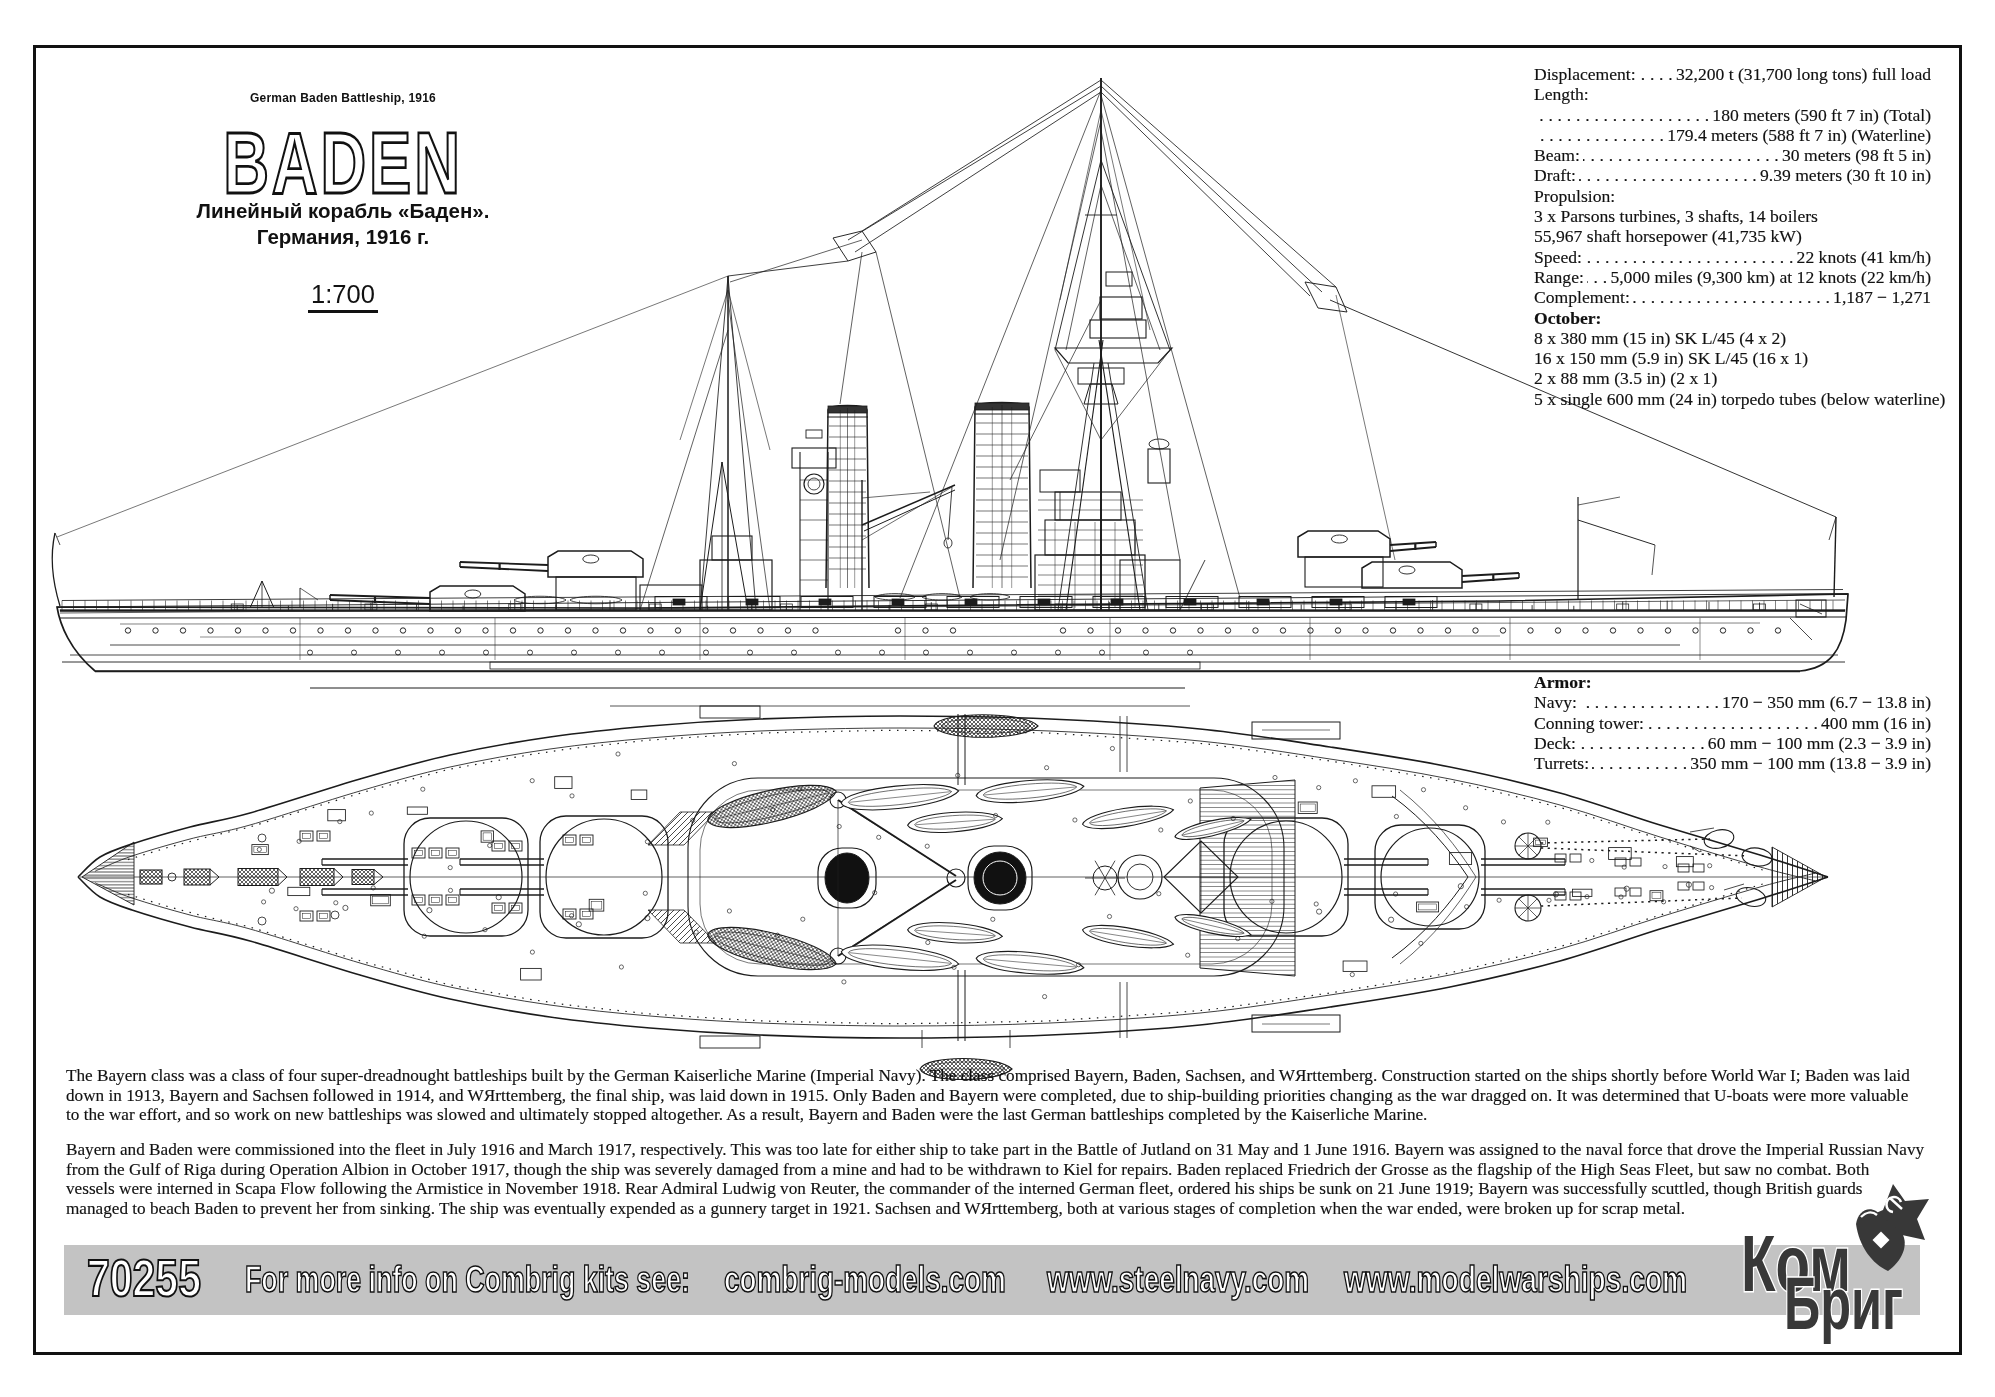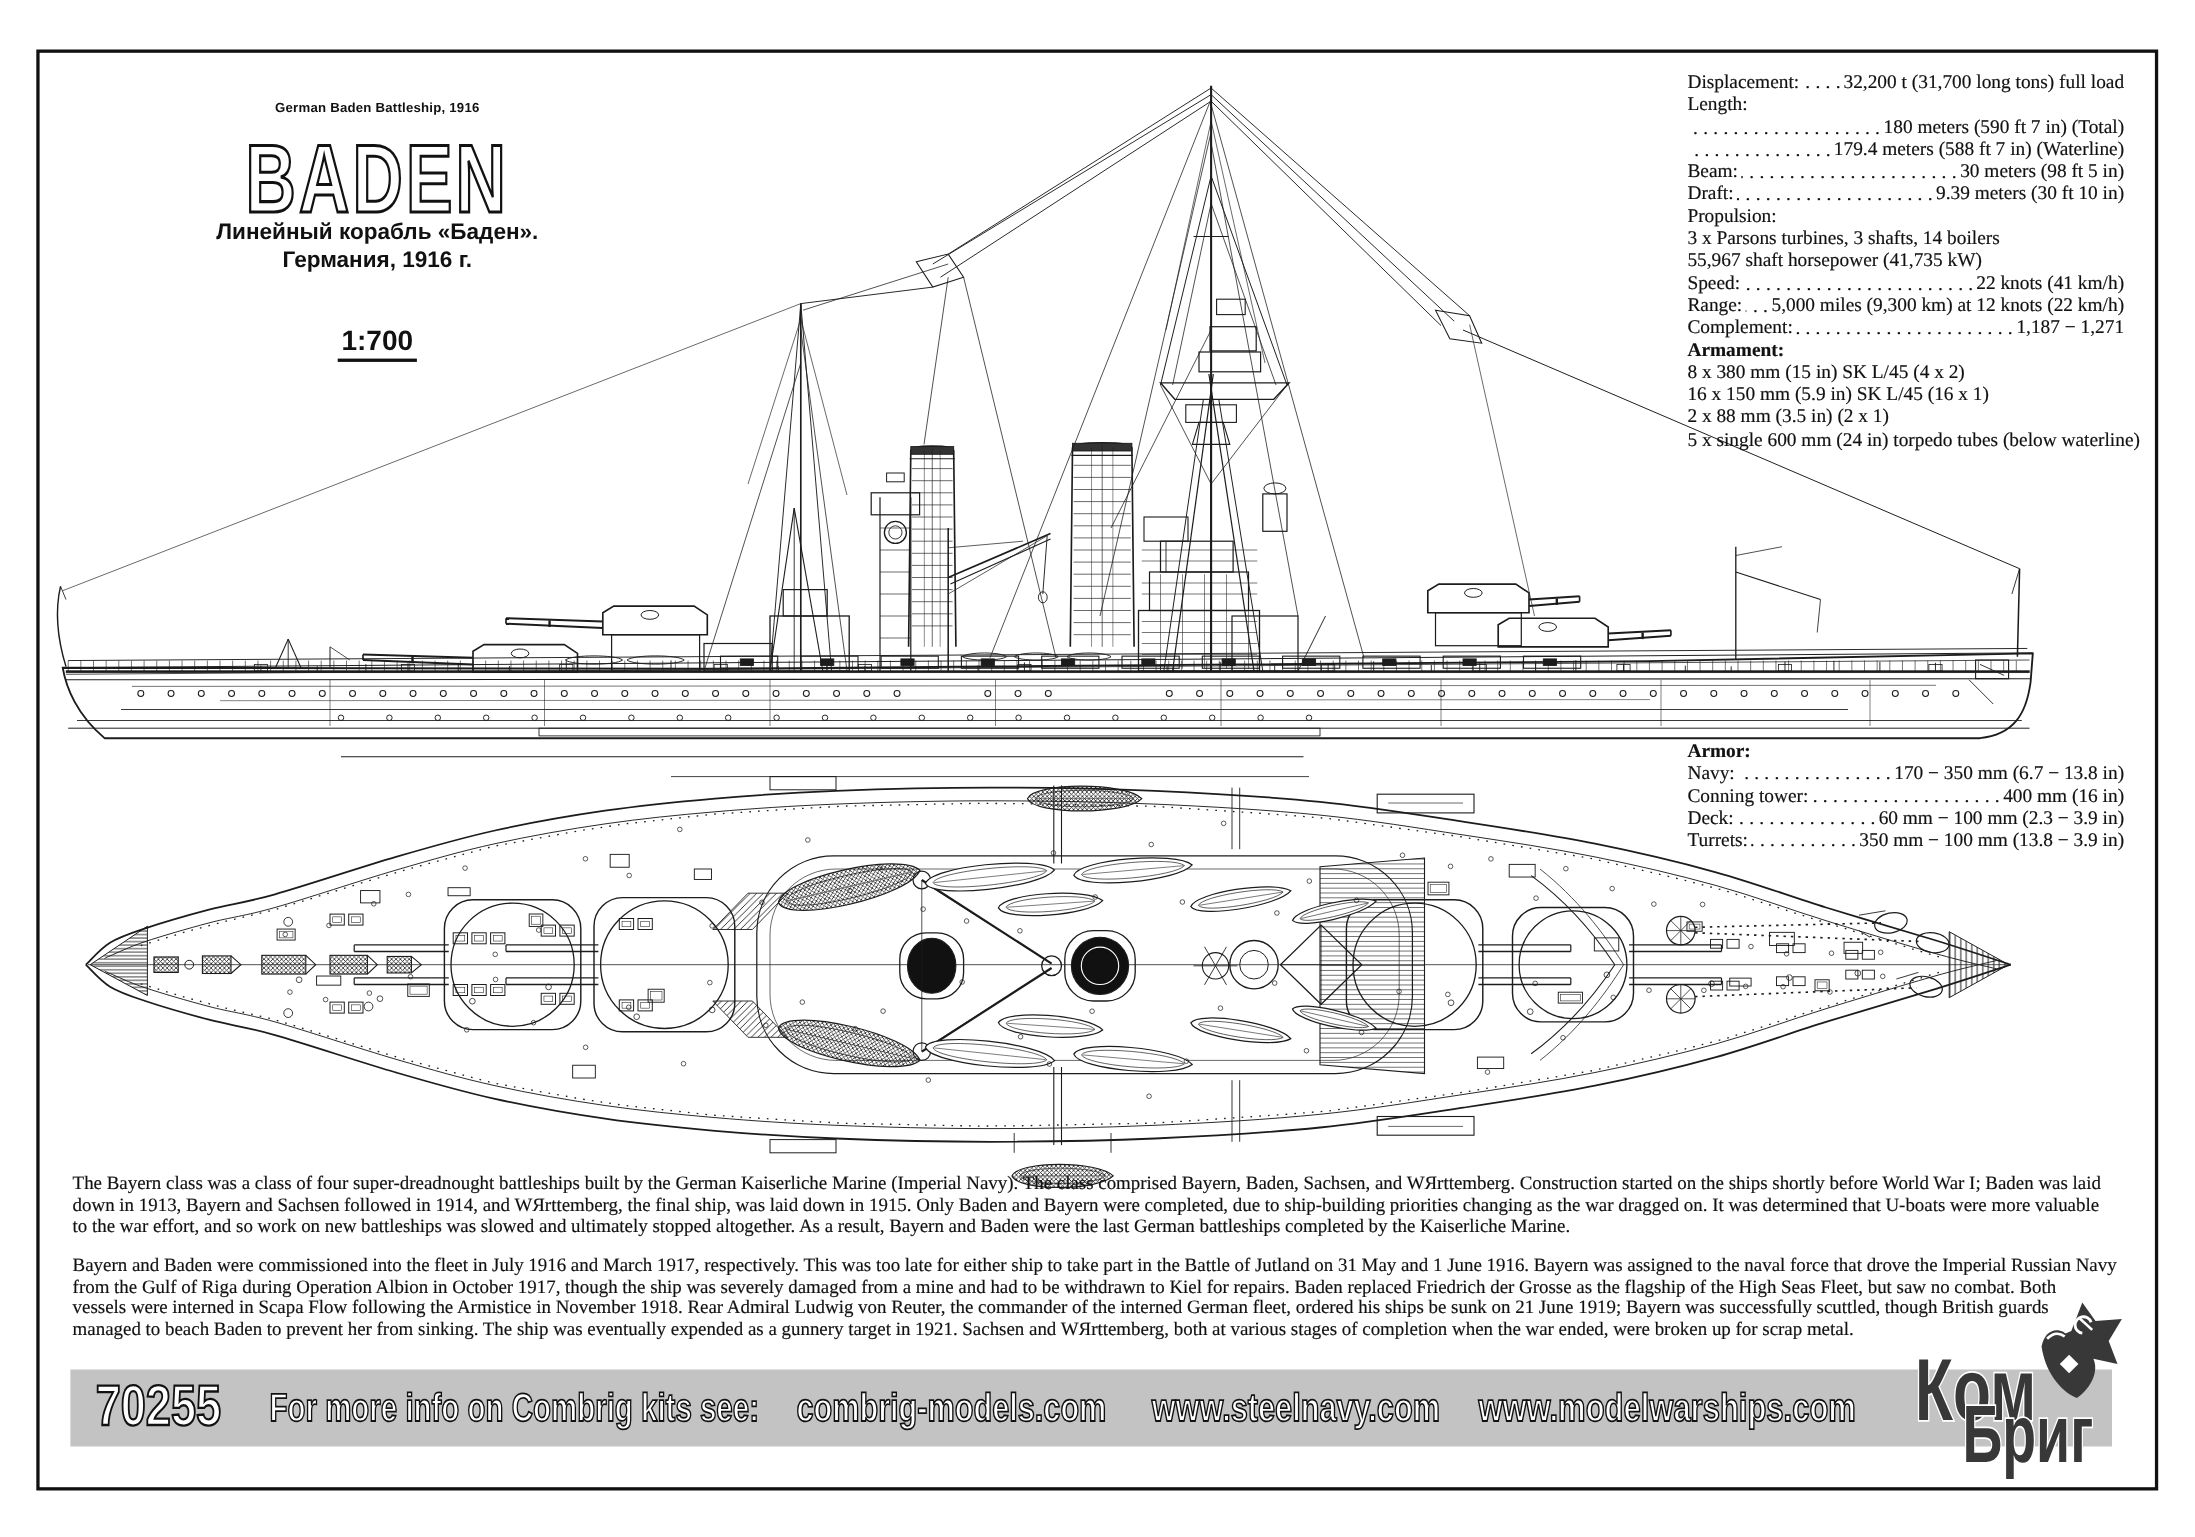--- a/index.html
+++ b/index.html
@@ -3,21 +3,21 @@
 html,body{margin:0;padding:0;background:#fff;}
 #page{position:relative;width:1995px;height:1397px;background:#ffffff;overflow:hidden;
   font-family:"Liberation Sans",sans-serif;color:#111;}
 .abs{position:absolute;}
 #frame{left:33px;top:45px;width:1923px;height:1304px;border:3px solid #111;}
 #titleblock{left:143px;top:91px;width:400px;text-align:center;}
 .t1{font-weight:bold;font-size:12px;letter-spacing:0.2px;}
 .baden{margin-top:23px;font-weight:bold;font-size:88px;color:#fff;
   -webkit-text-stroke:2.8px #111;letter-spacing:4px;transform:scaleX(0.72);transform-origin:50% 50%;line-height:70px;}
 .rus{font-weight:bold;font-size:20.5px;line-height:25.5px;}
-.scale{margin-top:47px;display:inline-block;font-weight:bold;font-size:25.5px;
+.scale{margin-top:31px;display:inline-block;font-weight:normal;font-size:25.5px;
   border-bottom:3px solid #111;padding:0 3px 1px 3px;}
 .spec{left:1534px;width:397px;font-family:"Liberation Serif",serif;font-size:17.6px;line-height:20.3px;white-space:nowrap;-webkit-text-stroke:0.15px #111;}
 .srow{display:flex;align-items:flex-end;}
 .srow .lab{flex:0 0 auto;}
 .srow .dots{flex:1 1 auto;overflow:hidden;margin:0 3px;letter-spacing:0.2px;direction:rtl;}
 .srow .val{flex:0 0 auto;}
 .b{font-weight:bold;}
 .para{left:66px;width:1900px;font-family:"Liberation Serif",serif;font-size:17.2px;-webkit-text-stroke:0.15px #111;}
 .para .pl{height:19.6px;white-space:nowrap;}
 #graybar{left:64px;top:1245px;width:1856px;height:70px;background:#c3c3c3;}
@@ -980,21 +980,21 @@
         <span class="lab">Range:</span>
         <span class="dots">. . . . . . . . . . . . . . . . . . . . . . . . . . . . . . . . . . . . . . . . . . . . . . </span>
         <span class="val">5,000 miles (9,300 km) at 12 knots (22 km/h)</span>
       </div>
       <div class="srow">
         <span class="lab">Complement:</span>
         <span class="dots">. . . . . . . . . . . . . . . . . . . . . . . . . . . . . . . . . . . . . . . . . . . . . . </span>
         <span class="val">1,187 − 1,271</span>
       </div>
       <div class="srow b">
-        <span class="lab">Armament:</span>
+        <span class="lab">October:</span>
       </div>
       <div class="srow">
         <span class="lab">8 x 380 mm (15 in) SK L/45 (4 x 2)</span>
       </div>
       <div class="srow">
         <span class="lab">16 x 150 mm (5.9 in) SK L/45 (16 x 1)</span>
       </div>
       <div class="srow">
         <span class="lab">2 x 88 mm (3.5 in) (2 x 1)</span>
       </div>

